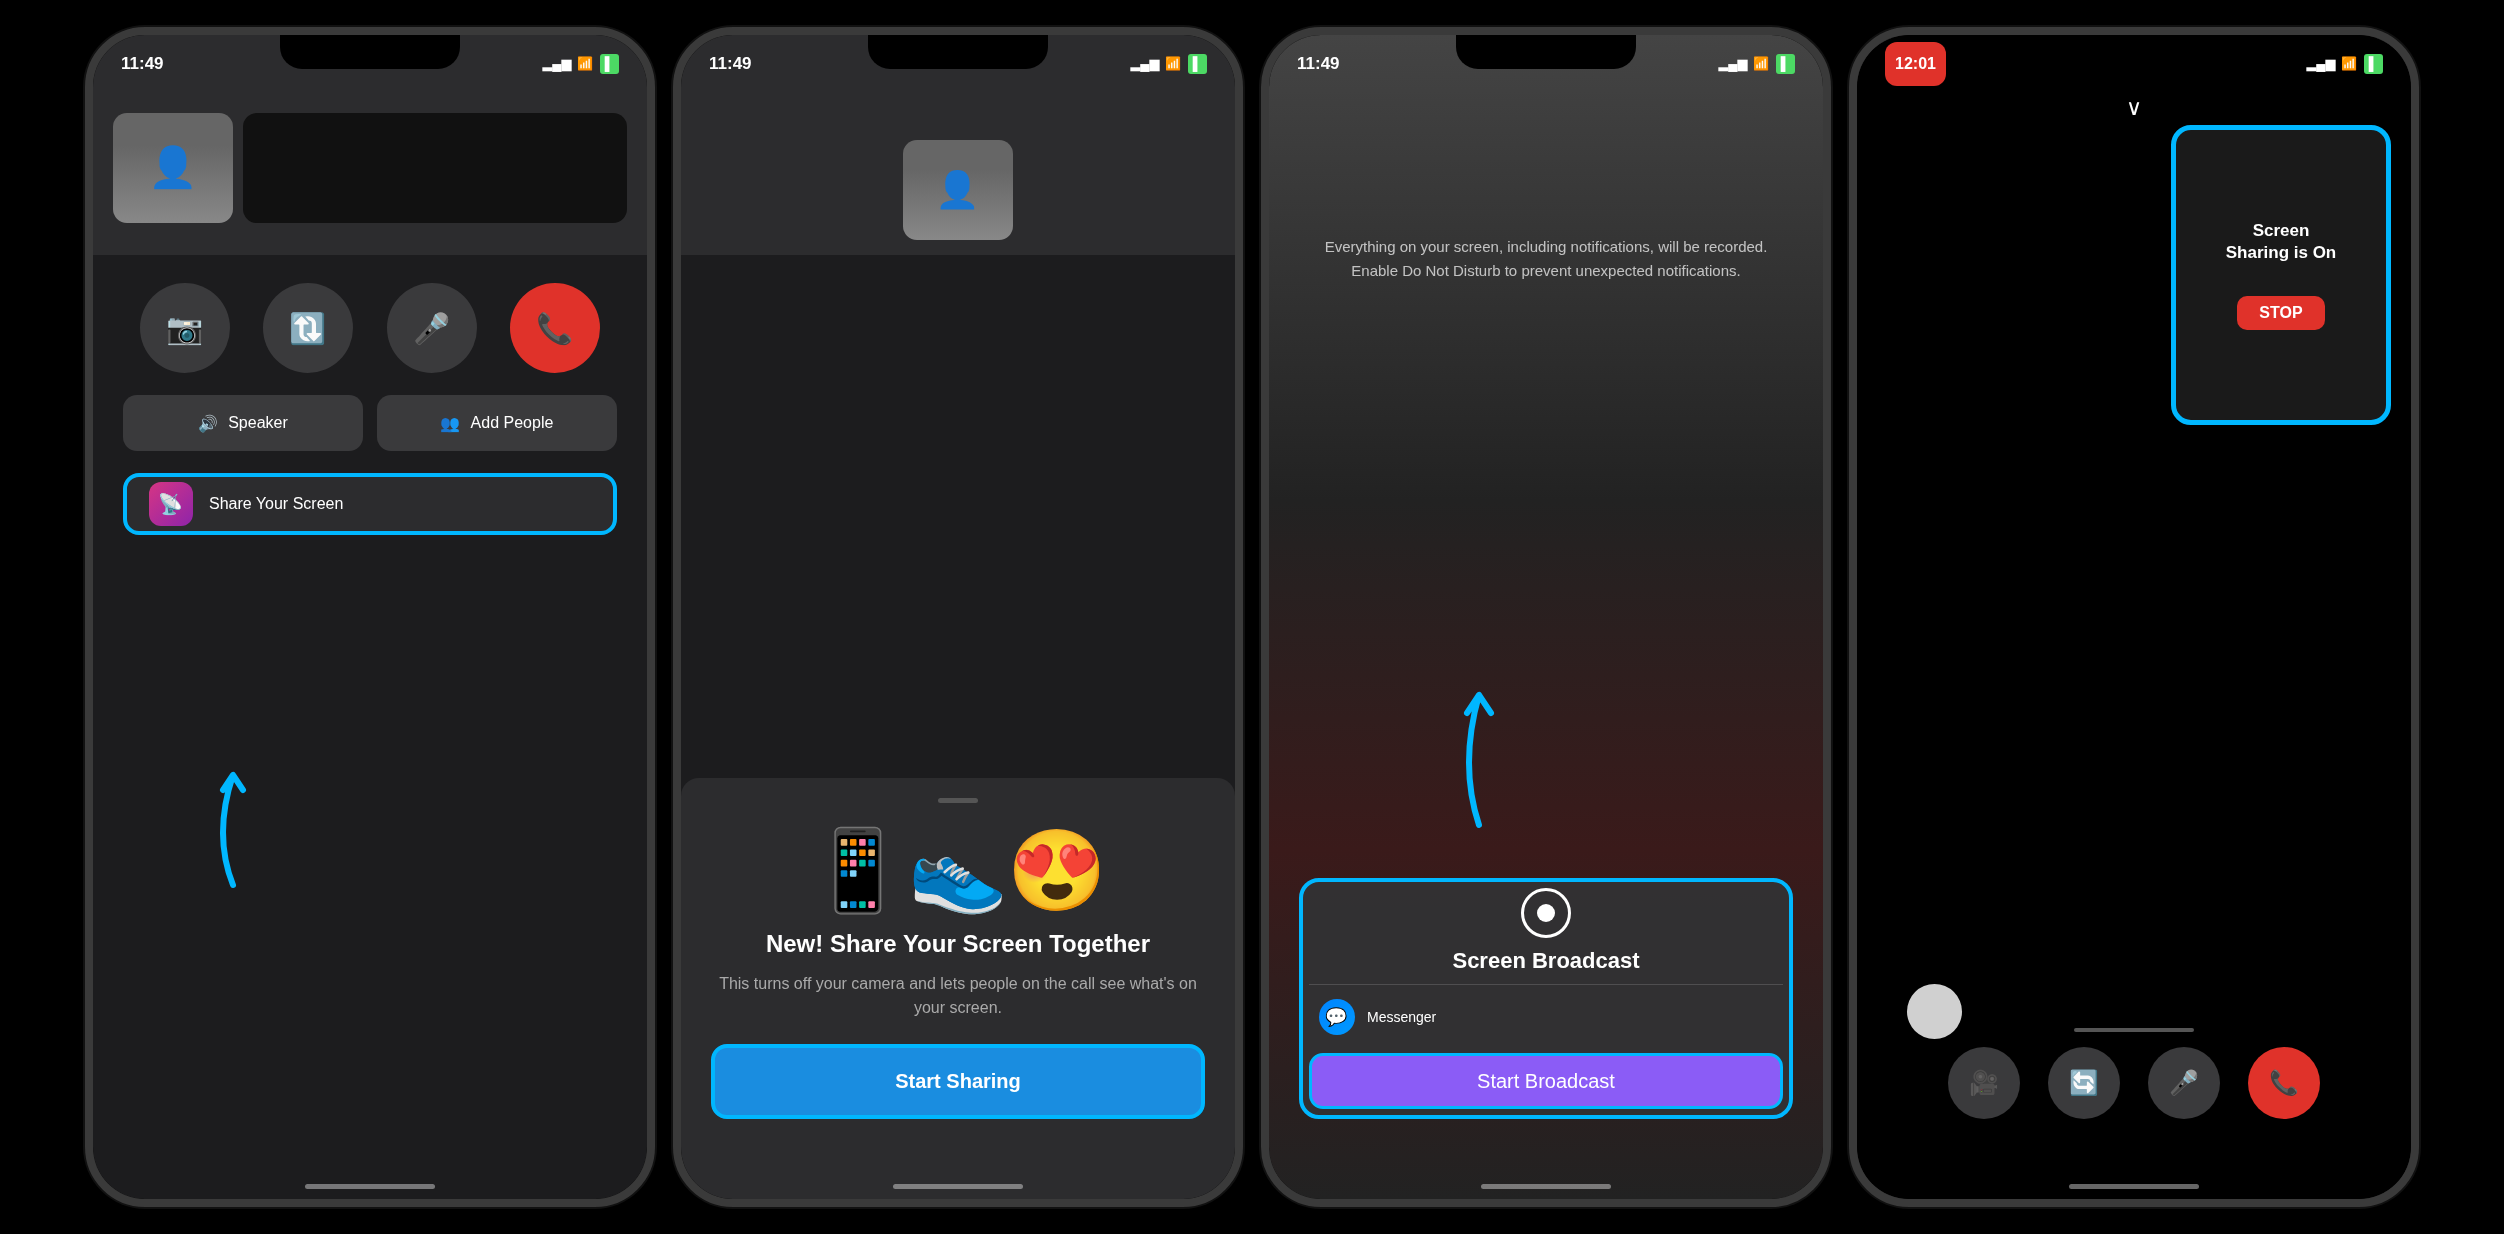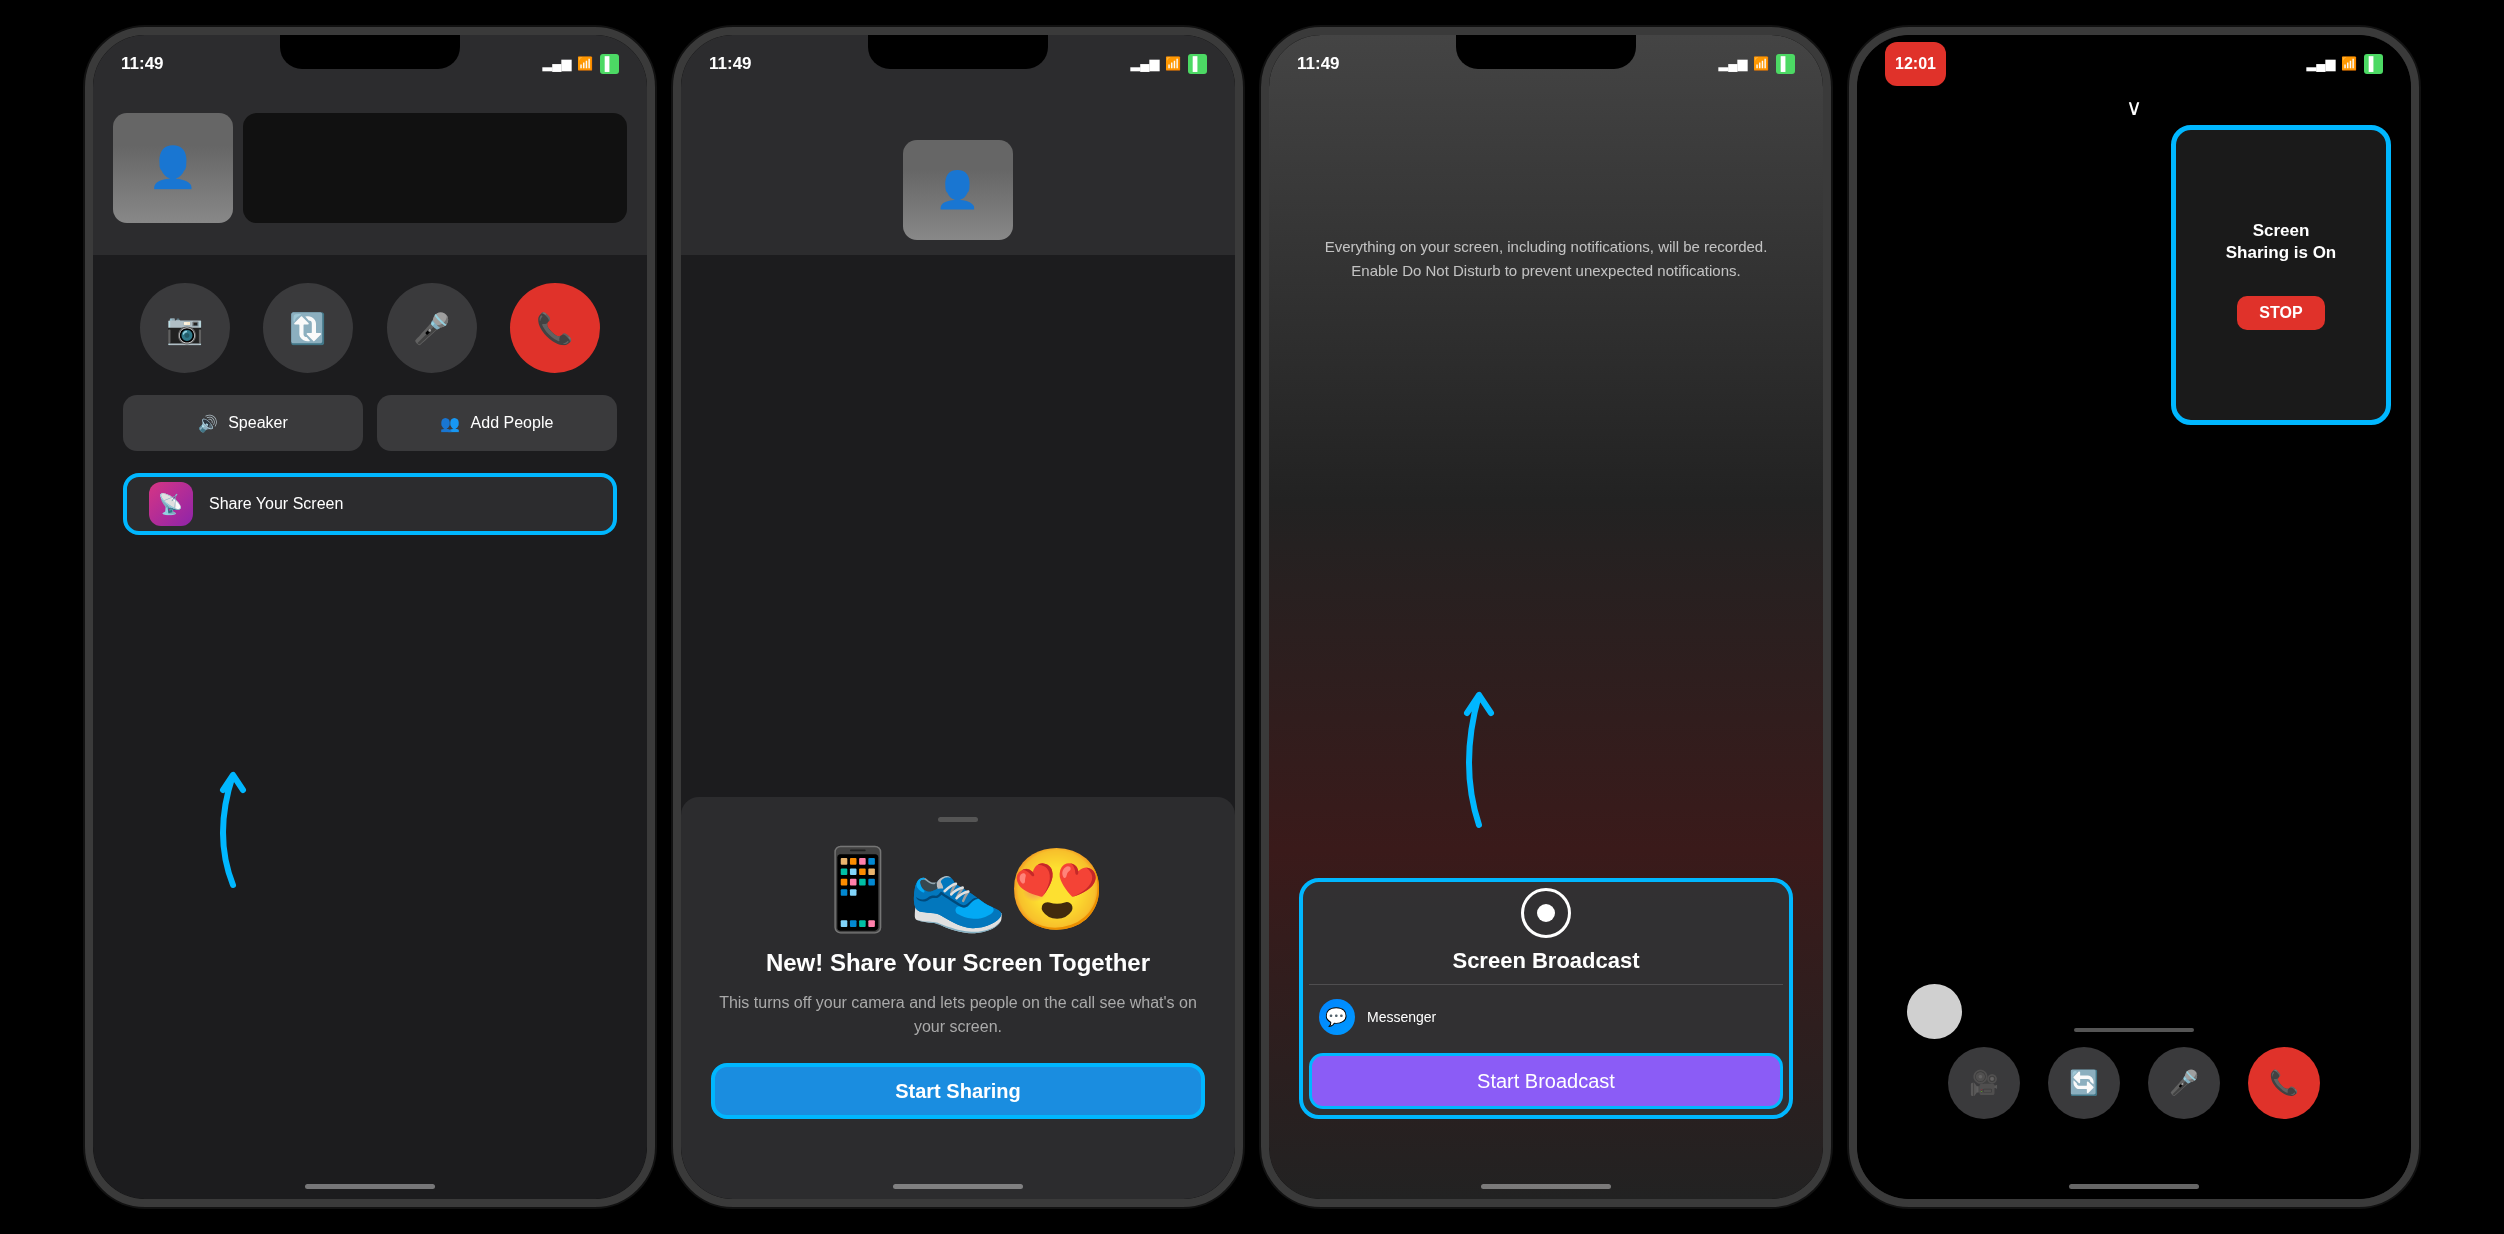--- a/index.html
+++ b/index.html
@@ -291,21 +291,21 @@
     }
     .sheet-subtitle {
       font-family: -apple-system, 'SF Pro Display', sans-serif;
       font-size: 16px;
       color: #aaa;
       text-align: center;
       line-height: 1.5;
     }
     .start-sharing-btn {
       width: 100%;
-      height: 56px;
+      height: 75px;
       background: #1a8de0;
       border-radius: 16px;
       border: 4px solid #00b7ff;
       display: flex;
       align-items: center;
       justify-content: center;
       font-family: -apple-system, 'SF Pro Display', sans-serif;
       font-size: 20px;
       font-weight: 600;
       color: #fff;

